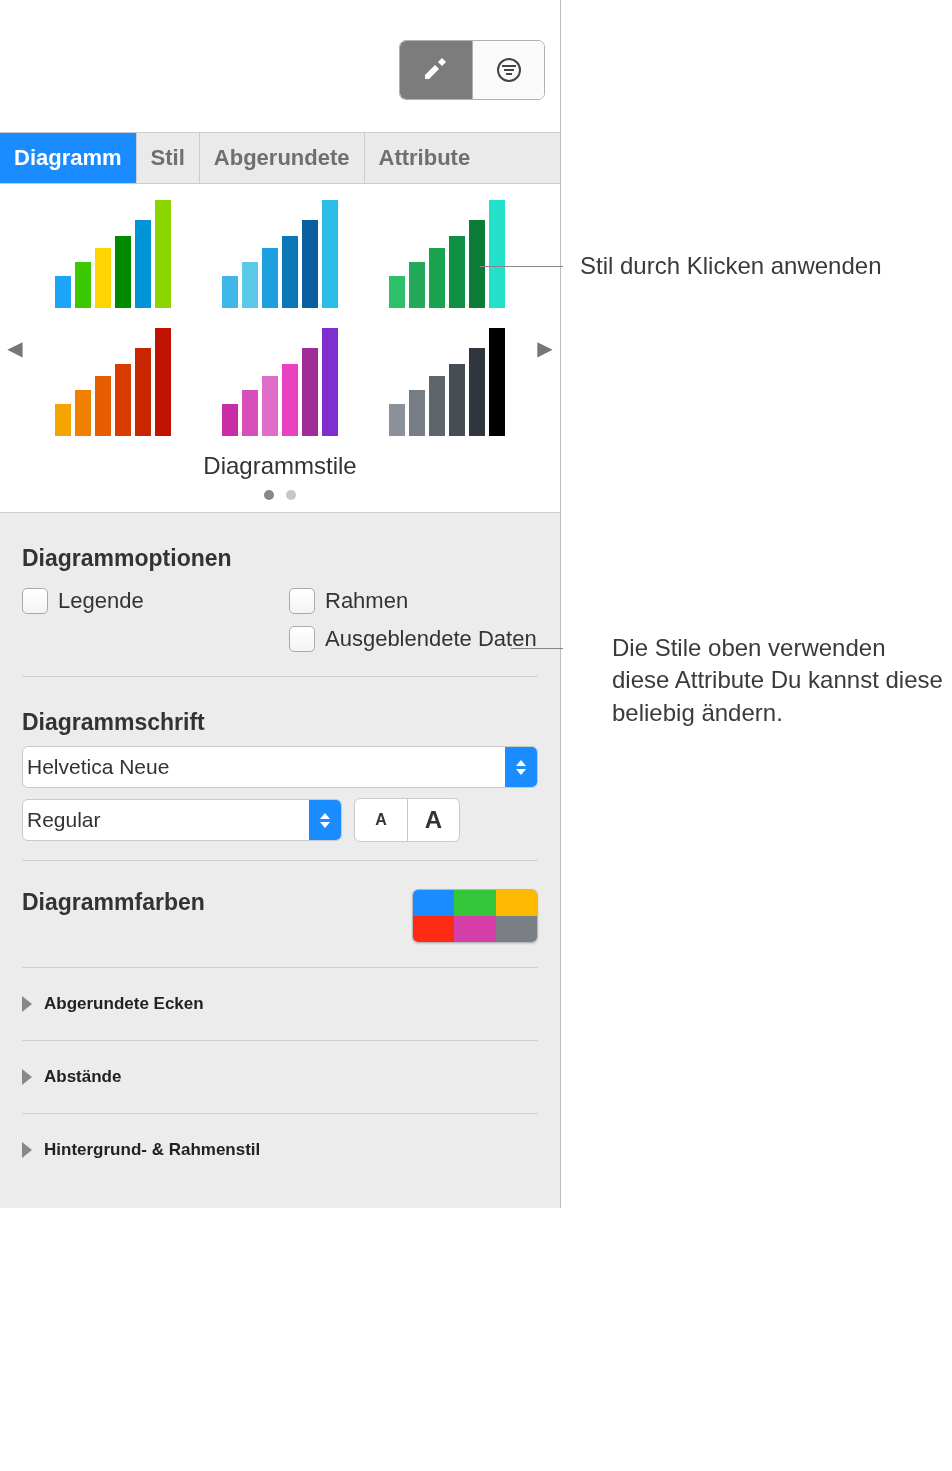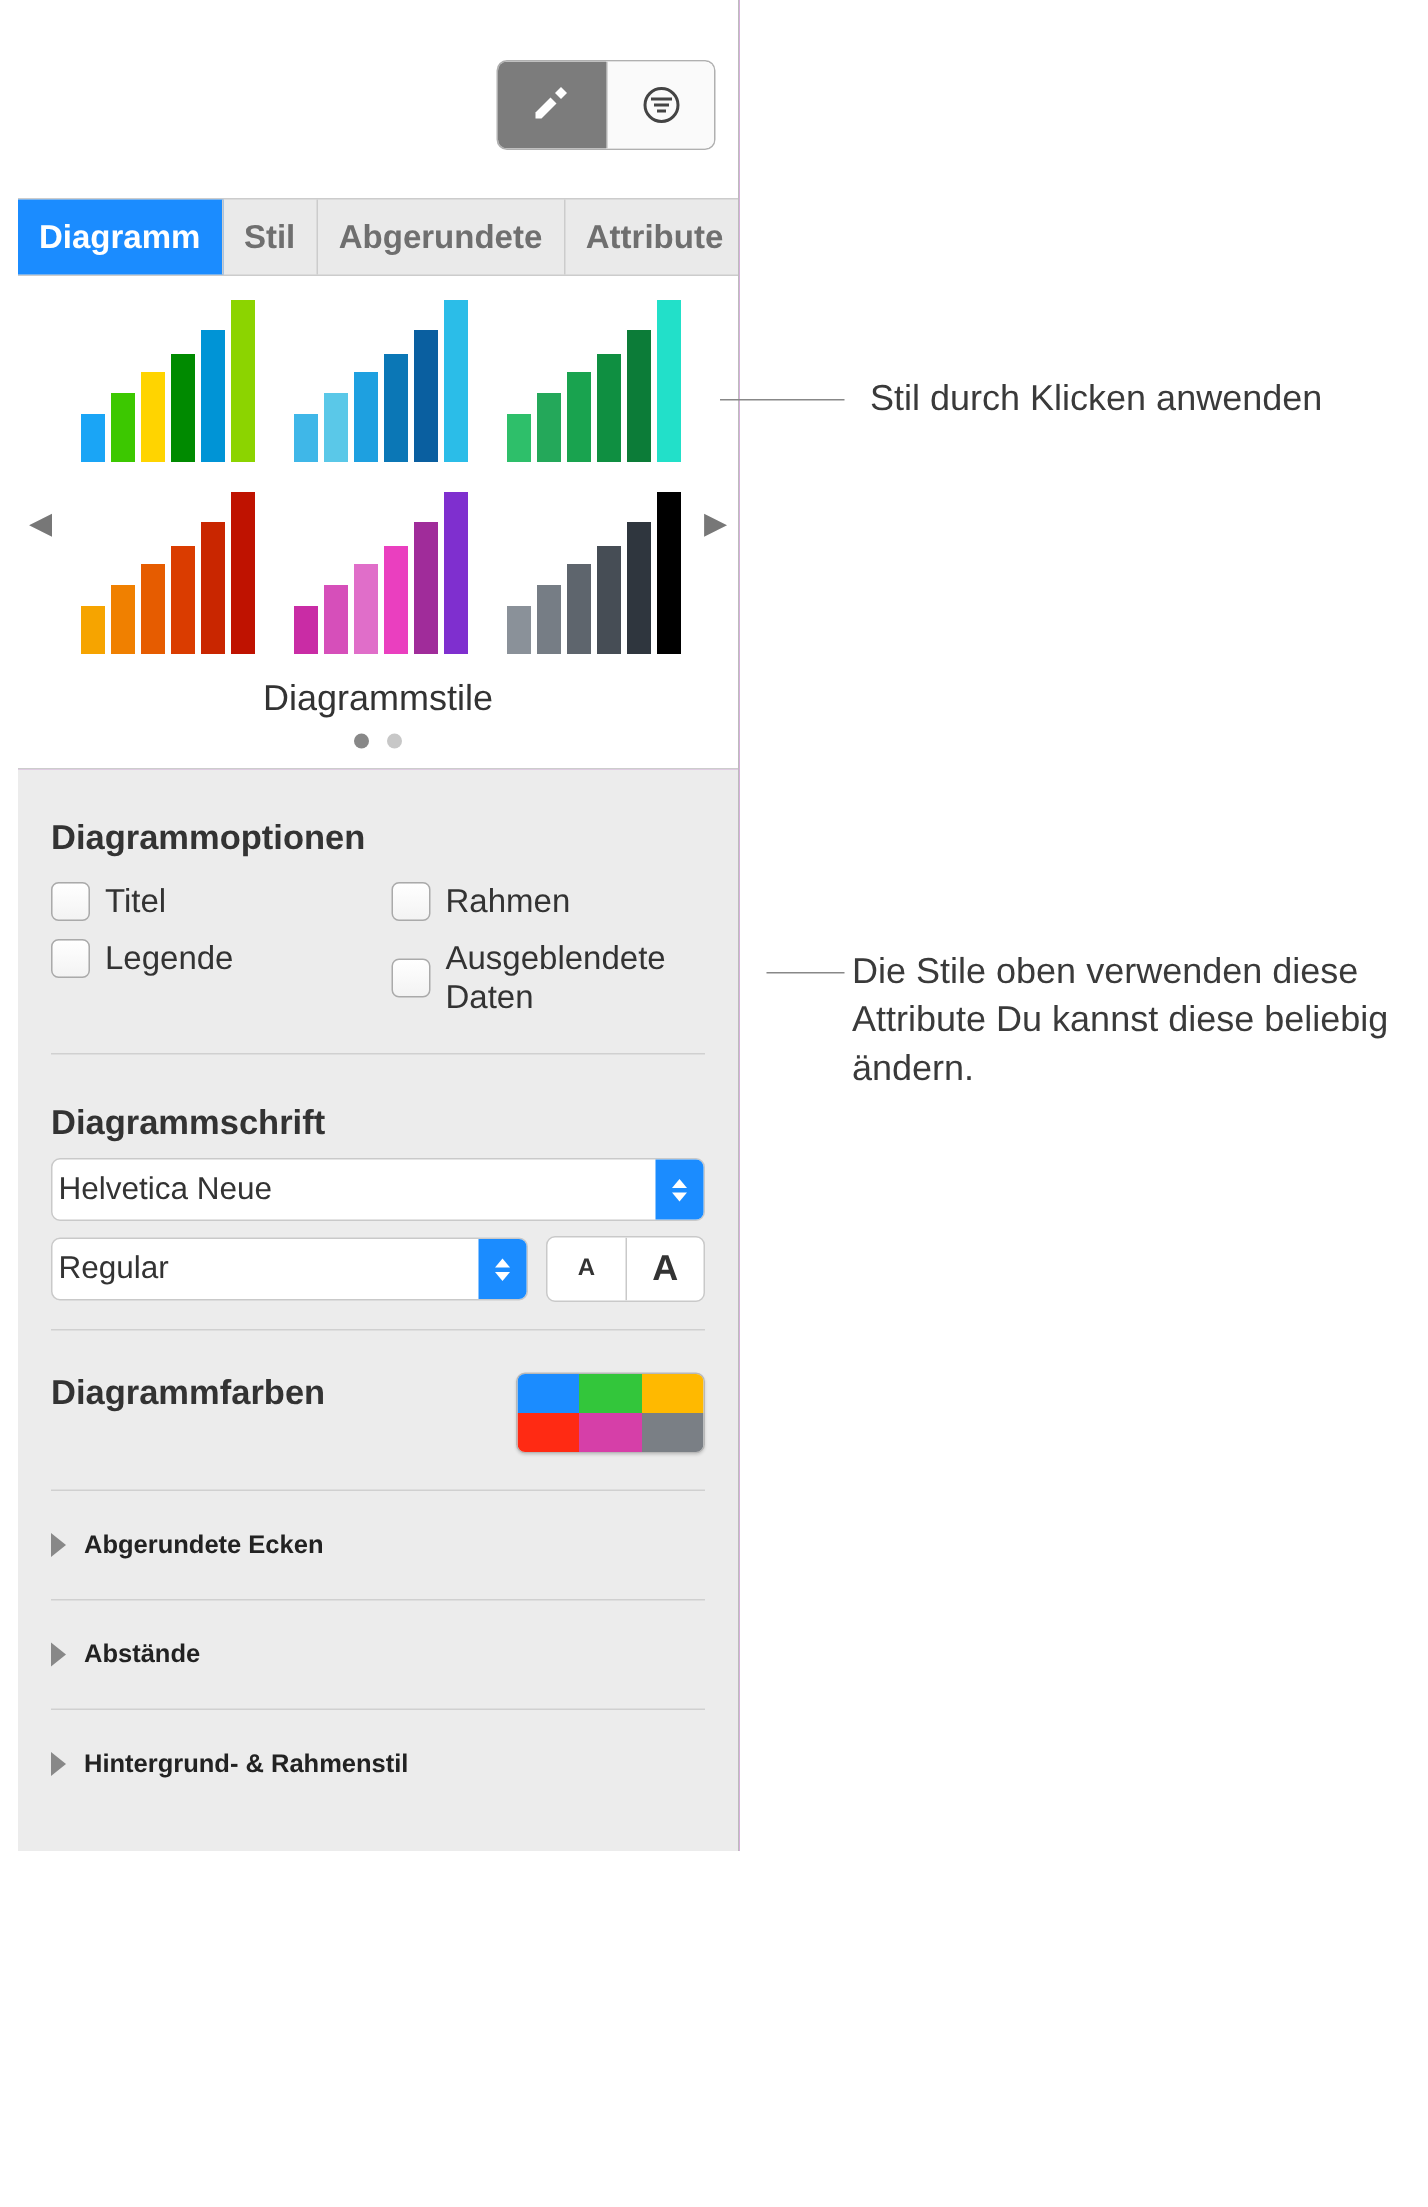--- a/index.html
+++ b/index.html
@@ -1,17 +1,17 @@
 <!DOCTYPE html>
 <html><head>
 <meta charset="utf-8">
 <style>
 * { box-sizing: border-box; margin: 0; padding: 0; font-family: -apple-system, "Helvetica Neue", Arial, sans-serif; }
 body { background: #fff; width: 952px; height: 1471px; position: relative; }
-.inspector { position: absolute; left: 12px; top: 0; width: 481px; background: #d946ef; border-right: 1px solid #bdbdbd; }
+.inspector { position: absolute; left: 0; top: 0; width: 561px; background: #0ea5e9; border-right: 1px solid #bdbdbd; }
 .annotations { position: absolute; left: 568px; top: 0; width: 380px; font-size: 24px; color: #3a3a3a; line-height: 1.35; }
 
 .toolbar-top { height: 132px; background: #fff; display: flex; justify-content: flex-end; align-items: flex-start; padding-top: 40px; padding-right: 15px; }
 .seg-group { display: flex; border: 1px solid #b0b0b0; border-radius: 7px; overflow: hidden; height: 60px; }
 .seg-btn { width: 72px; display: flex; flex-direction: column; align-items: center; justify-content: center; background: #fafafa; position: relative; cursor: pointer; }
 .seg-btn.selected { background: #7c7c7c; }
 .seg-btn + .seg-btn { border-left: 1px solid #b0b0b0; }
 
 .seg-btn svg { width: 30px; height: 30px; }
 
@@ -158,24 +158,20 @@
     </div>
   </div>
 
   <div class="scroll-area">
 
     <div class="section-title">Diagrammoptionen</div>
     <div class="option-row">
       <div class="option-col">
         <label class="checkbox-item">
           <span class="chk"></span>
-          <span>Titel</span>
-        </label>
-        <label class="checkbox-item">
-          <span class="chk"></span>
           <span>Legende</span>
         </label>
       </div>
       <div class="option-col">
         <label class="checkbox-item">
           <span class="chk"></span>
           <span>Rahmen</span>
         </label>
         <label class="checkbox-item">
           <span class="chk"></span>
@@ -233,16 +229,16 @@
     <div class="disclosure-row">
       <span class="tri"></span>
       <span>Hintergrund- &amp; Rahmenstil</span>
     </div>
 
   </div>
 </div>
 
 <div class="annotations">
   <div style="position:absolute; top:250px;margin-left:12px;">Stil durch Klicken anwenden</div>
-  <div style="position:absolute; top:632px;">Die Stile oben verwenden diese Attribute Du kannst diese beliebig ändern.</div>
+  <div style="position:absolute; top:632px;margin-left:44px;">Die Stile oben verwenden diese Attribute Du kannst diese beliebig ändern.</div>
 </div>
 <div class="callout-line" style="top:266px; left:480px; width:83px;"></div>
 <div class="callout-line" style="top:648px; left:511px; width:52px;"></div>
 
 </body></html>

